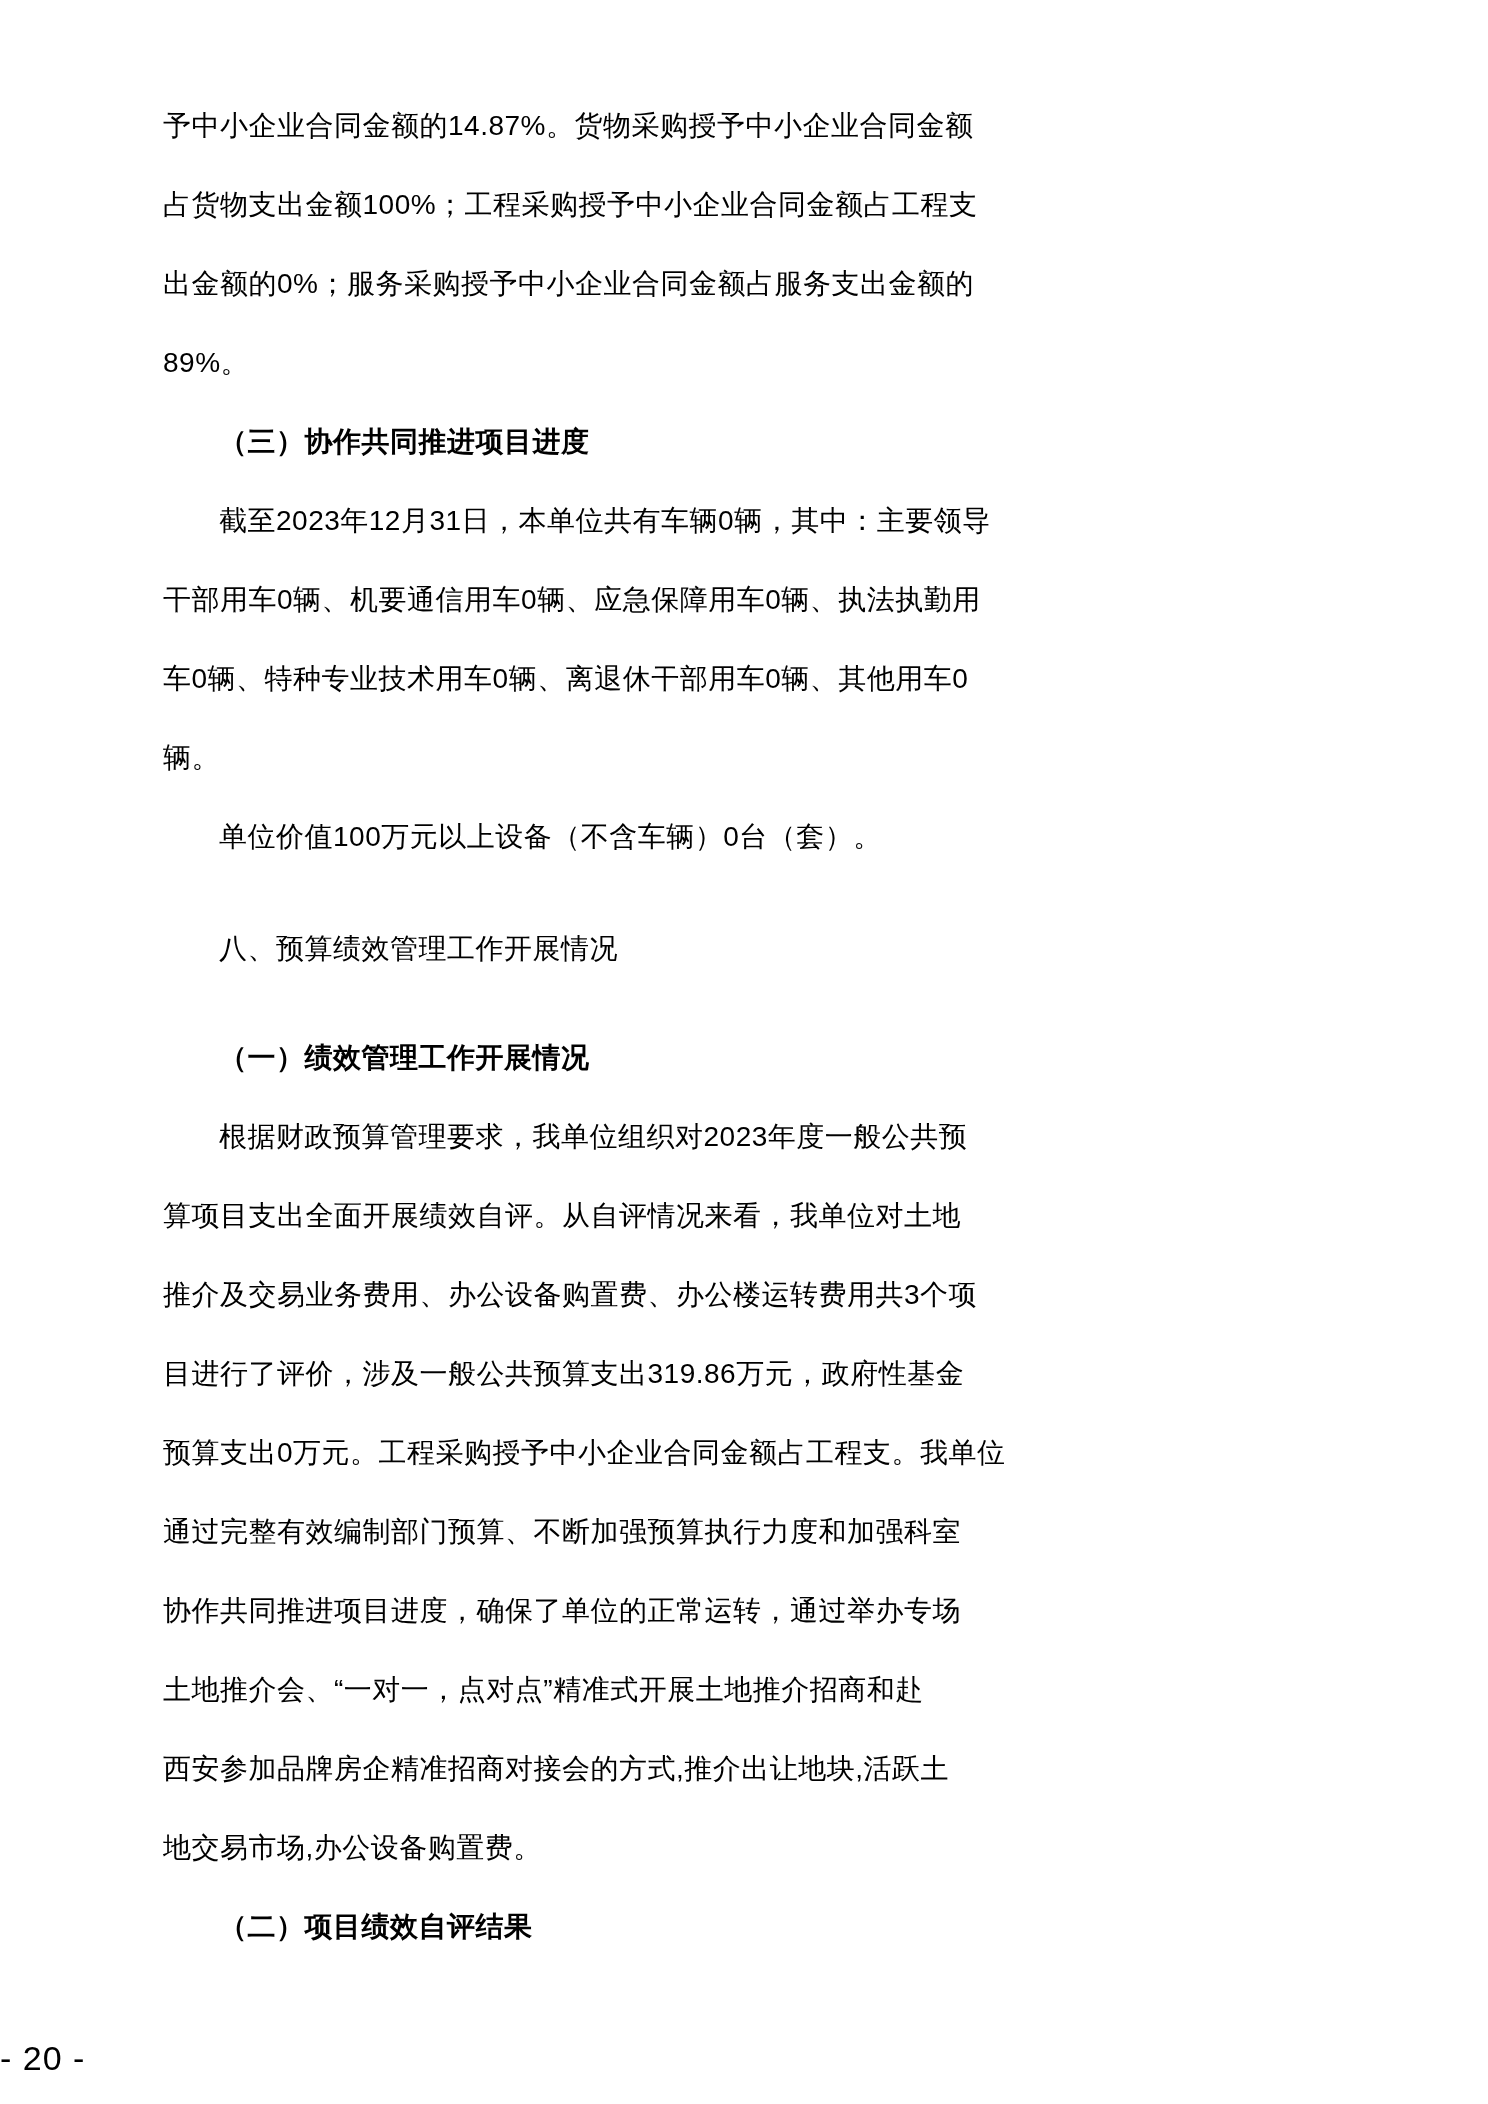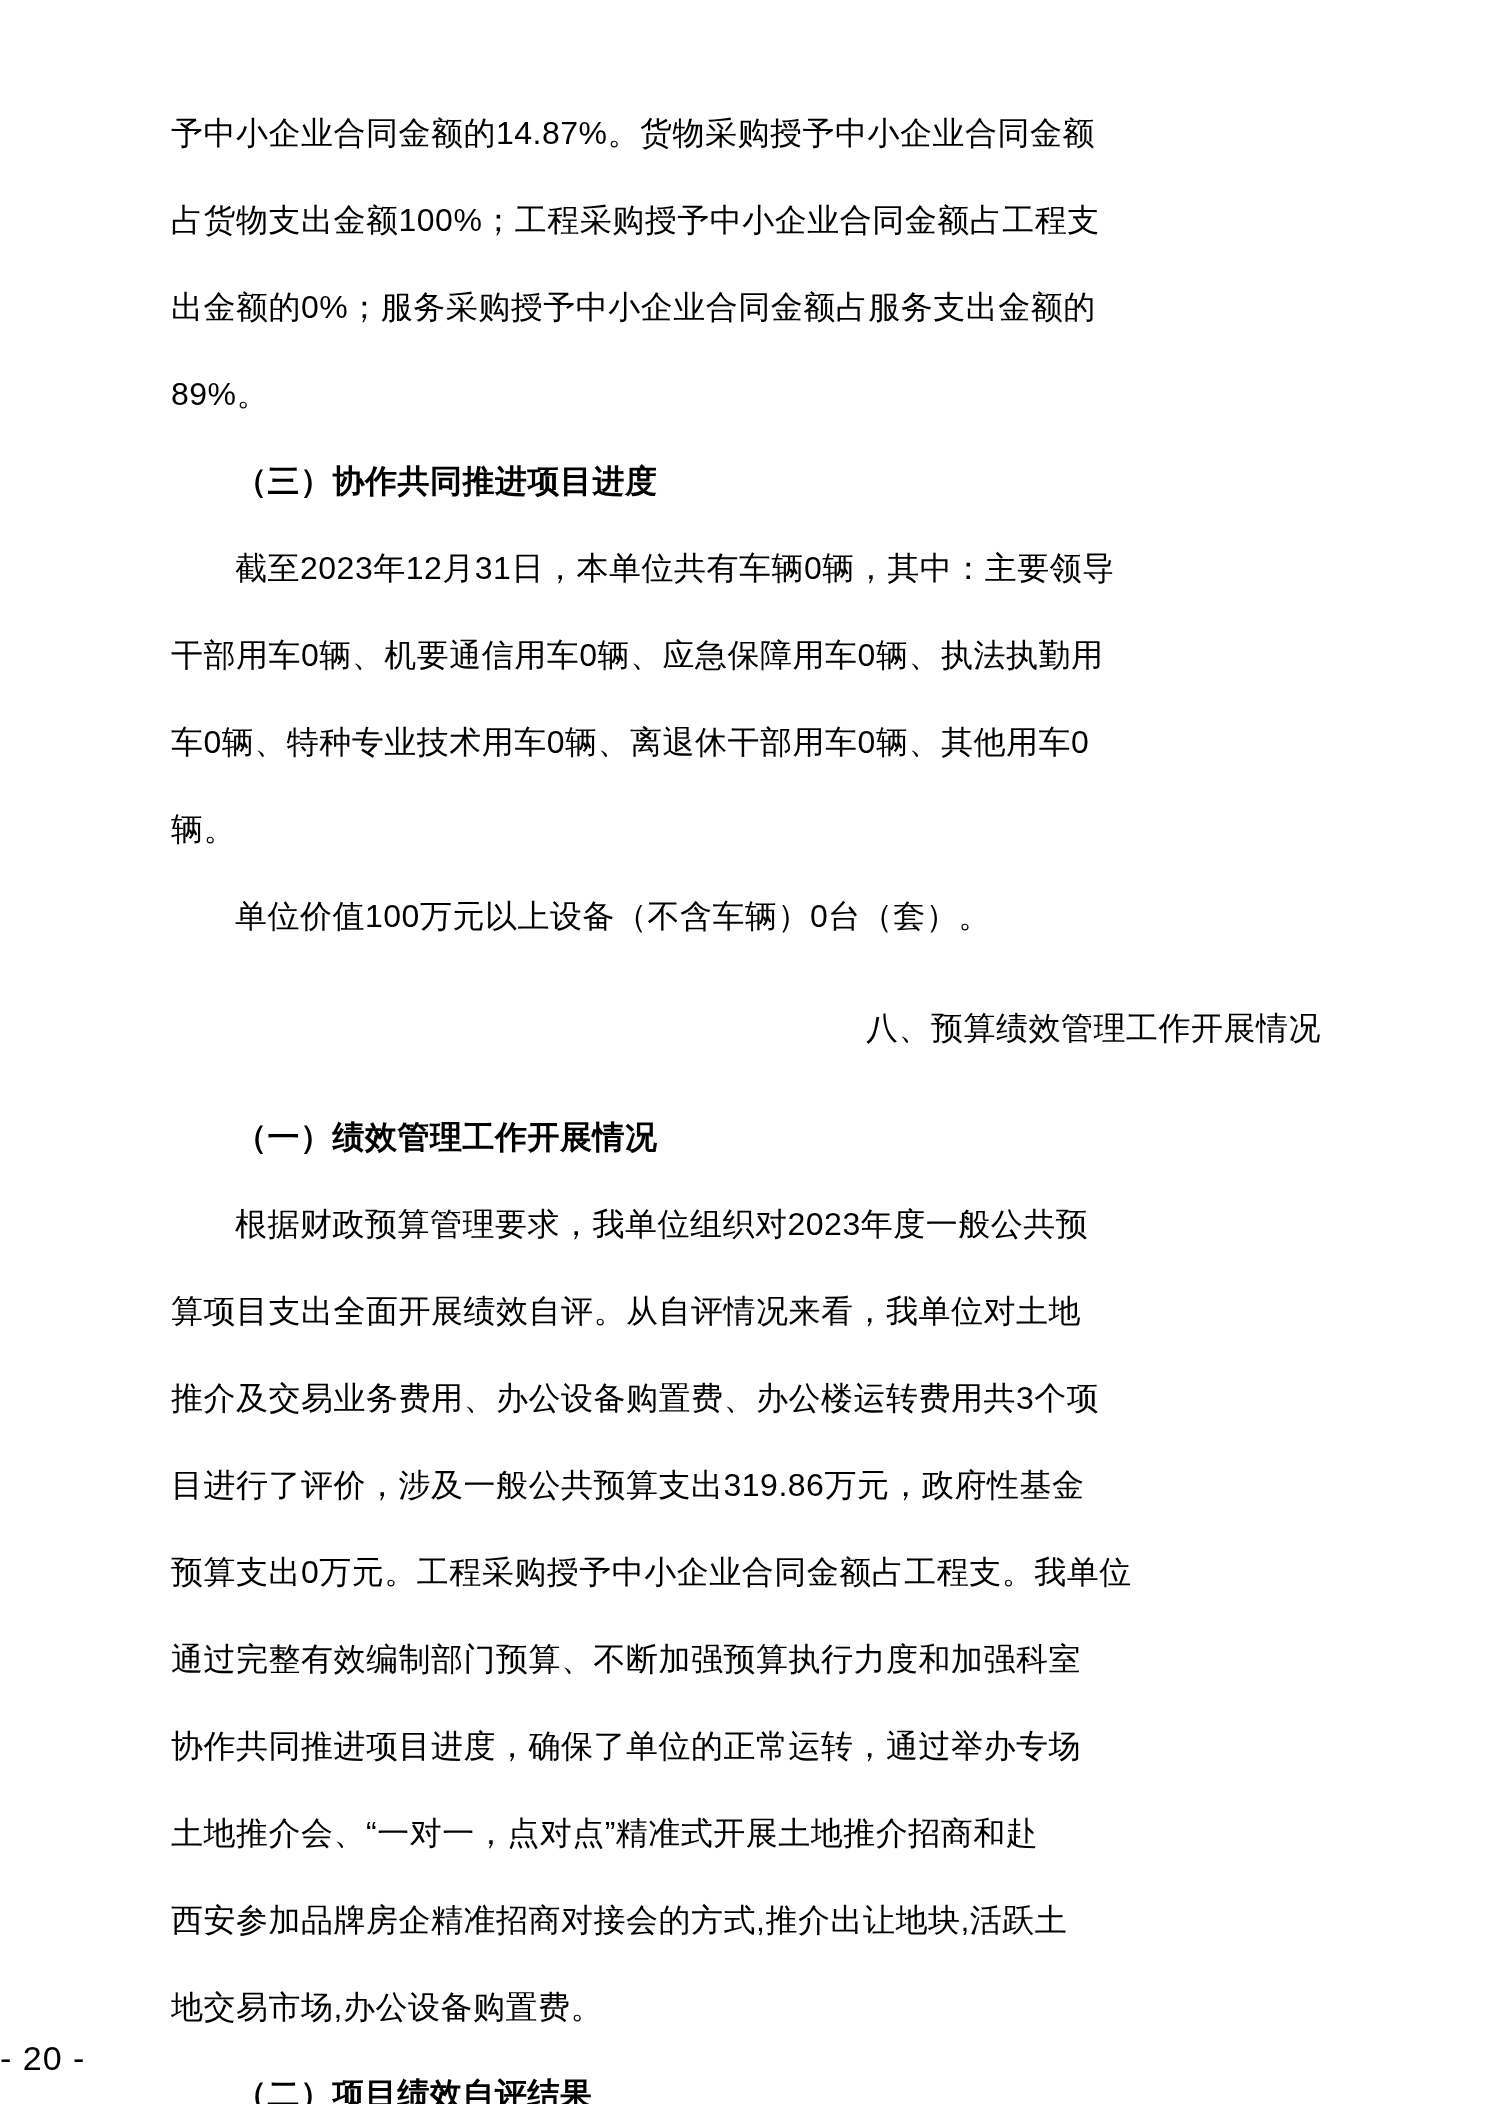--- a/index.html
+++ b/index.html
@@ -16,36 +16,35 @@
     font-family: "Liberation Sans", sans-serif;
     overflow: hidden;
   }
   .content {
     position: absolute;
     top: 86px;
     left: 163px;
     width: 1166px;
   }
   .line {
-    margin: 8px;
-    font-size: 32px;
+    margin: 0;
+    font-size: 28px;
     line-height: 79px;
     letter-spacing: 0.5px;
     white-space: nowrap;
   }
   .indent {
     text-indent: 2em;
   }
   .bold {
     font-weight: bold;
   }
   .section {
     margin-top: 33px;
     margin-bottom: 30px;
-    text-align: right;
   }
   .page-number {
     position: absolute;
     bottom: 26px;
     left: 0;
     width: 100%;
     font-size: 34px;
     letter-spacing: 1px;
   }
 </style>

